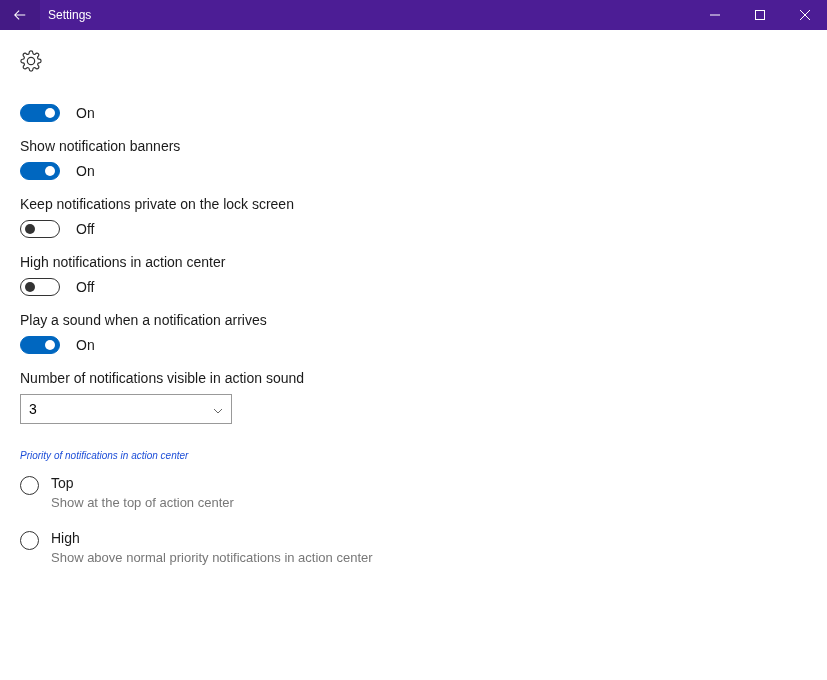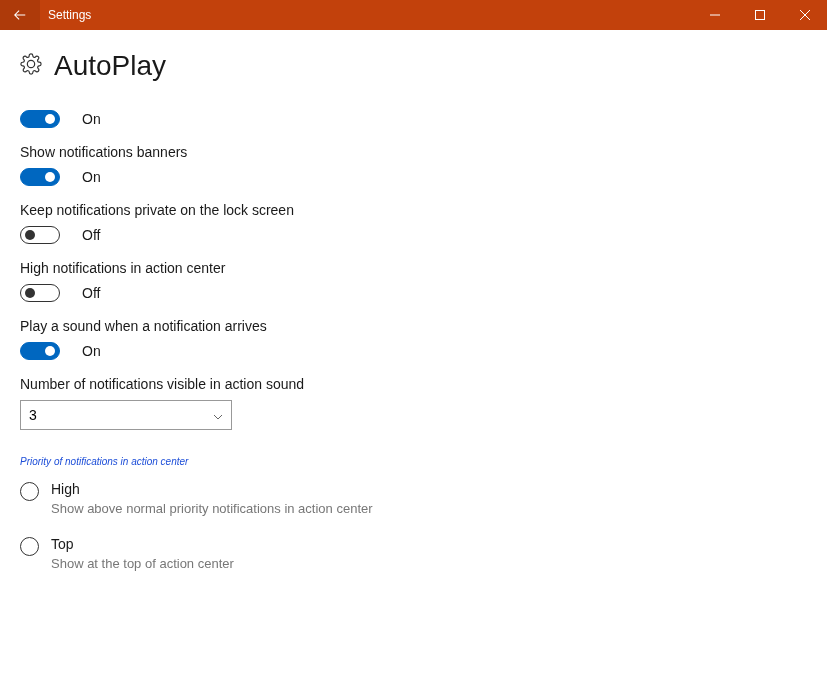--- a/index.html
+++ b/index.html
@@ -9,21 +9,21 @@
       font-family: "Segoe UI", -apple-system, sans-serif;
     }
     body {
       width: 827px;
       height: 680px;
       background: #fff;
       overflow: hidden;
     }
     .titlebar {
       height: 30px;
-      background: #c2410c;
+      background: #4c1d95;
       display: flex;
       align-items: center;
       color: #fff;
     }
     .back-btn {
       width: 40px;
       height: 30px;
       display: flex;
       align-items: center;
       justify-content: center;
@@ -63,21 +63,21 @@
     }
     .setting-group { margin-bottom: 16px; }
     .setting-label {
       font-size: 14px;
       color: #1a1a1a;
       margin-bottom: 8px;
     }
     .toggle-row {
       display: flex;
       align-items: center;
-      gap: 22px;
+      gap: 16px;
     }
     .toggle {
       width: 40px;
       height: 18px;
       border-radius: 9px;
       position: relative;
       border: 1px solid #333;
       background: #fff;
     }
     .toggle.on {
@@ -195,34 +195,33 @@
   </div>
 </div>
 
 <div class="content">
   <div class="page-header">
     <span class="gear-icon">
       <svg width="22" height="22" viewBox="0 0 24 24">
           <path fill="none" stroke="#333" stroke-width="1.3" d="M12 8a4 4 0 1 0 0 8 4 4 0 0 0 0-8zM19.4 15a1.7 1.7 0 0 0 .3 1.8l.1.1a2 2 0 1 1-2.8 2.8l-.1-.1a1.7 1.7 0 0 0-1.8-.3 1.7 1.7 0 0 0-1 1.5V21a2 2 0 1 1-4 0v-.1a1.7 1.7 0 0 0-1.1-1.5 1.7 1.7 0 0 0-1.8.3l-.1.1a2 2 0 1 1-2.8-2.8l.1-.1a1.7 1.7 0 0 0 .3-1.8 1.7 1.7 0 0 0-1.5-1H3a2 2 0 1 1 0-4h.1a1.7 1.7 0 0 0 1.5-1.1 1.7 1.7 0 0 0-.3-1.8l-.1-.1a2 2 0 1 1 2.8-2.8l.1.1a1.7 1.7 0 0 0 1.8.3H9a1.7 1.7 0 0 0 1-1.5V3a2 2 0 1 1 4 0v.1a1.7 1.7 0 0 0 1 1.5 1.7 1.7 0 0 0 1.8-.3l.1-.1a2 2 0 1 1 2.8 2.8l-.1.1a1.7 1.7 0 0 0-.3 1.8V9a1.7 1.7 0 0 0 1.5 1H21a2 2 0 1 1 0 4h-.1a1.7 1.7 0 0 0-1.5 1z"></path>
         </svg>
     </span>
-    <h1 class="page-title">AutoPlay</h1>
   </div>
 
   <div class="setting-group">
     <div class="toggle-row">
       <div class="toggle on">
           <div class="toggle-knob"></div>
         </div>
       <span class="toggle-state">On</span>
     </div>
   </div>
 
   <div class="setting-group">
-    <div class="setting-label">Show notifications banners</div>
+    <div class="setting-label">Show notification banners</div>
     <div class="toggle-row">
       <div class="toggle on">
           <div class="toggle-knob"></div>
         </div>
       <span class="toggle-state">On</span>
     </div>
   </div>
 
   <div class="setting-group">
     <div class="setting-label">Keep notifications private on the lock screen</div>
@@ -264,27 +263,27 @@
           </svg>
       </span>
     </div>
   </div>
 
   <div class="section-heading">Priority of notifications in action center</div>
 
   <div class="radio-option">
     <div class="radio-circle"></div>
     <div class="radio-texts">
-      <div class="radio-label">High</div>
-      <div class="radio-desc">Show above normal priority notifications in action center</div>
+      <div class="radio-label">Top</div>
+      <div class="radio-desc">Show at the top of action center</div>
     </div>
   </div>
 
   <div class="radio-option">
     <div class="radio-circle"></div>
     <div class="radio-texts">
-      <div class="radio-label">Top</div>
-      <div class="radio-desc">Show at the top of action center</div>
+      <div class="radio-label">High</div>
+      <div class="radio-desc">Show above normal priority notifications in action center</div>
     </div>
   </div>
 
 
 </div>
 
 </body></html>

